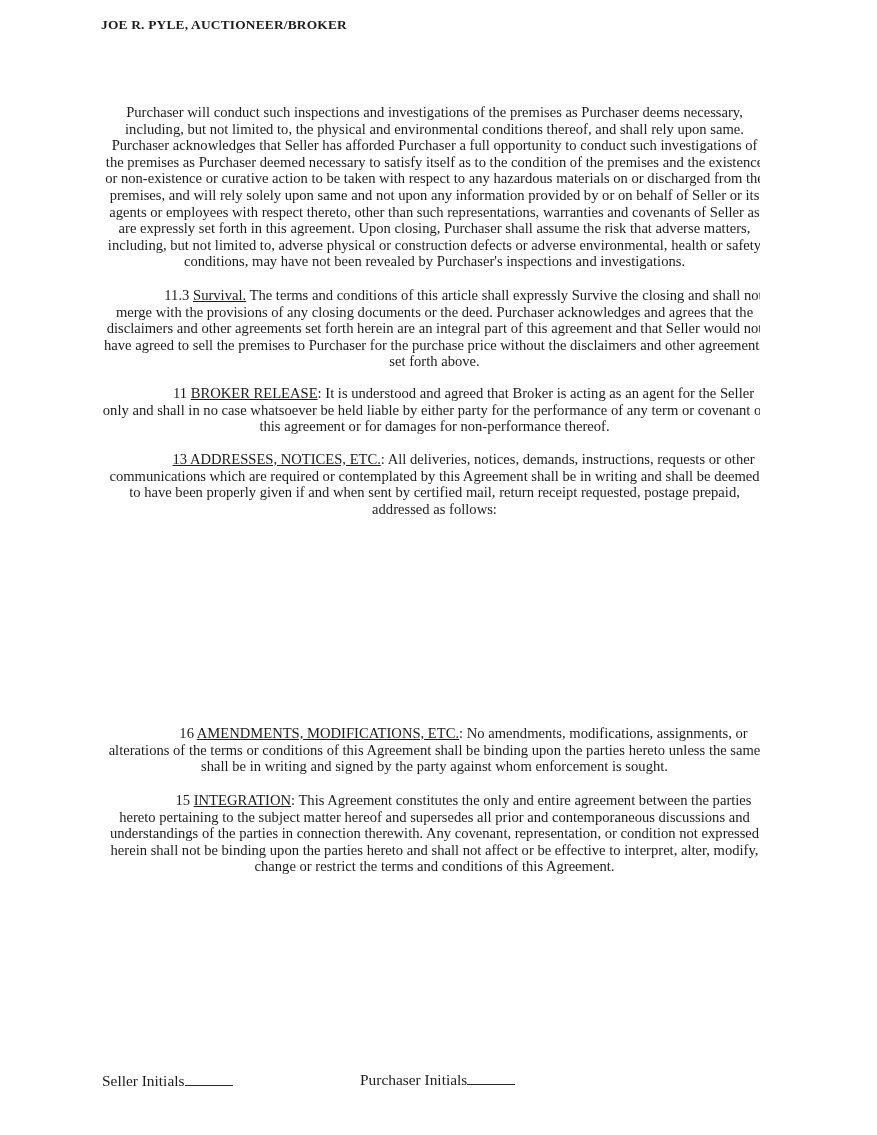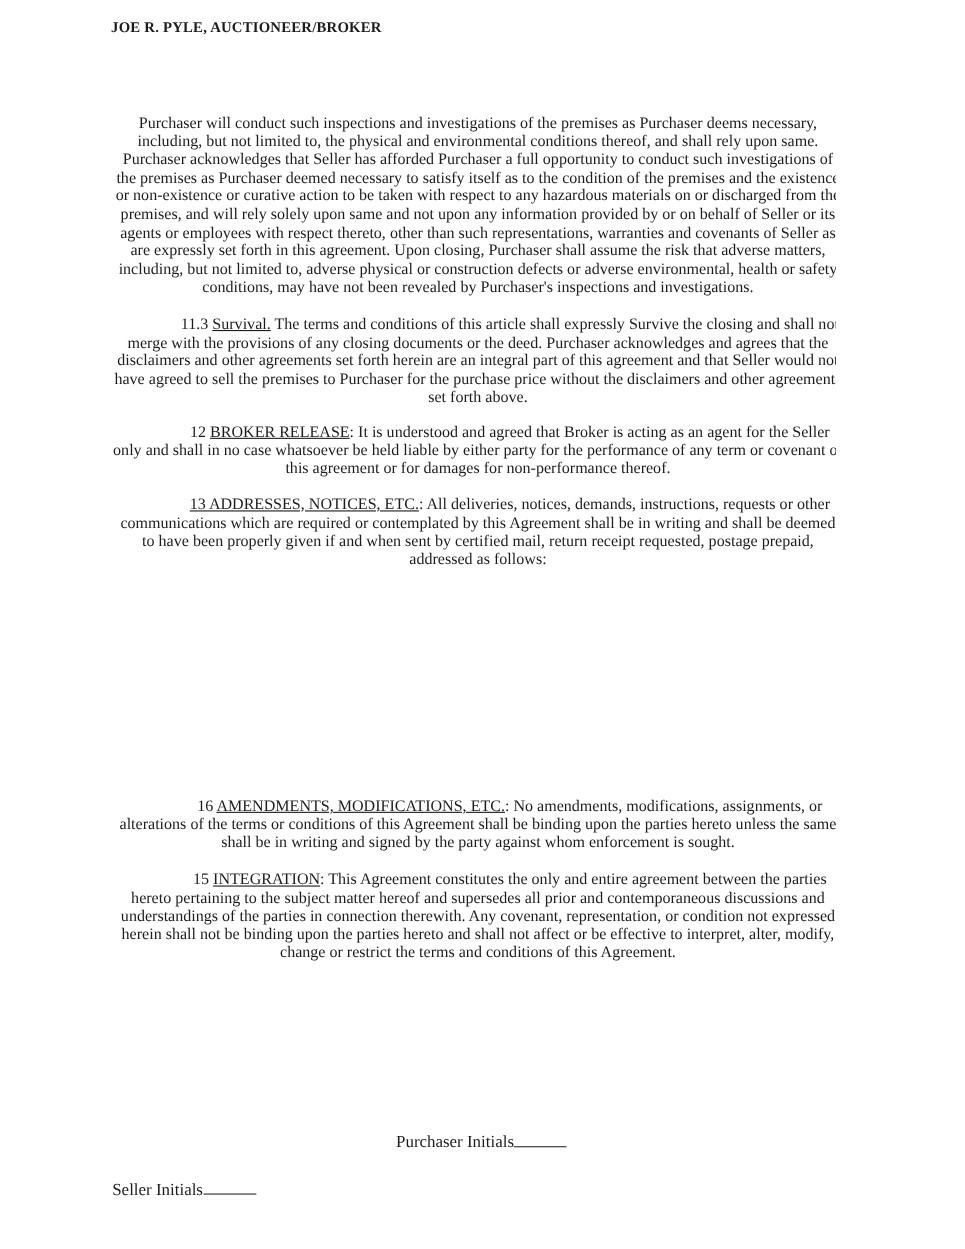--- a/index.html
+++ b/index.html
@@ -76,28 +76,28 @@
 <body>
 
 <div class="page">
 
   <div class="doc-header">JOE R. PYLE, AUCTIONEER/BROKER</div>
 
   <p class="para" style="top:104px"><span>Purchaser will conduct such inspections and investigations of the premises as Purchaser deems necessary, including, but not limited to, the physical and environmental conditions thereof, and shall rely upon same. Purchaser acknowledges that Seller has afforded Purchaser a full opportunity to conduct such investigations of the premises as Purchaser deemed necessary to satisfy itself as to the condition of the premises and the existence or non-existence or curative action to be taken with respect to any hazardous materials on or discharged from the premises, and will rely solely upon same and not upon any information provided by or on behalf of Seller or its agents or employees with respect thereto, other than such representations, warranties and covenants of Seller as are expressly set forth in this agreement. Upon closing, Purchaser shall assume the risk that adverse matters, including, but not limited to, adverse physical or construction defects or adverse environmental, health or safety conditions, may have not been revealed by Purchaser's inspections and investigations.</span></p>
 
   <p class="para indent" style="top:287px"><span>11.3 </span><span class="u">Survival.</span><span> The terms and conditions of this article shall expressly Survive the closing and shall not merge with the provisions of any closing documents or the deed.  Purchaser acknowledges and agrees that the disclaimers and other agreements set forth herein are an integral part of this agreement and that Seller would not have agreed to sell the premises to Purchaser for the purchase price without the disclaimers and other agreements set forth above.</span></p>
 
-  <p class="para indent" style="top:385px"><span>12 </span><span class="u">BROKER RELEASE</span><span>: It is understood and agreed that Broker is acting as an agent for the Seller only and shall in no case whatsoever be held liable by either party for the performance of any term or covenant of this agreement or for damages for non-performance thereof.</span></p>
+  <p class="para indent" style="top:385px"><span>11 </span><span class="u">BROKER RELEASE</span><span>: It is understood and agreed that Broker is acting as an agent for the Seller only and shall in no case whatsoever be held liable by either party for the performance of any term or covenant of this agreement or for damages for non-performance thereof.</span></p>
 
   <p class="para indent" style="top:451px"><span></span><span class="u">13 ADDRESSES, NOTICES, ETC.</span><span>: All deliveries, notices, demands, instructions, requests or other communications which are required or contemplated by this Agreement shall be in writing and shall be deemed to have been properly given if and when sent by certified mail, return receipt requested, postage prepaid, addressed as follows:</span></p>
 
 
 
   <p class="para indent" style="top:725px"><span>16 </span><span class="u">AMENDMENTS, MODIFICATIONS, ETC.</span><span>: No amendments, modifications, assignments, or alterations of the terms or conditions of this Agreement shall be binding upon the parties hereto unless the same shall be in writing and signed by the party against whom enforcement is sought.</span></p>
 
   <p class="para indent" style="top:792px"><span>15 </span><span class="u">INTEGRATION</span><span>: This Agreement constitutes the only and entire agreement between the parties hereto pertaining to the subject matter hereof and supersedes all prior and contemporaneous discussions and understandings of the parties in connection therewith. Any covenant, representation, or condition not expressed herein shall not be binding upon the parties hereto and shall not affect or be effective to interpret, alter, modify, change or restrict the terms and conditions of this Agreement.</span></p>
 
 
   <div class="footer-item" style="left:102px; top:1070px"><span>Seller Initials</span><span class="blank"></span></div>
 
-  <div class="footer-item" style="left:360px; top:1027px"><span>Purchaser Initials</span><span class="blank"></span></div>
+  <div class="footer-item" style="left:360px; top:1069px"><span>Purchaser Initials</span><span class="blank"></span></div>
 
 </div>
 
 </body></html>

